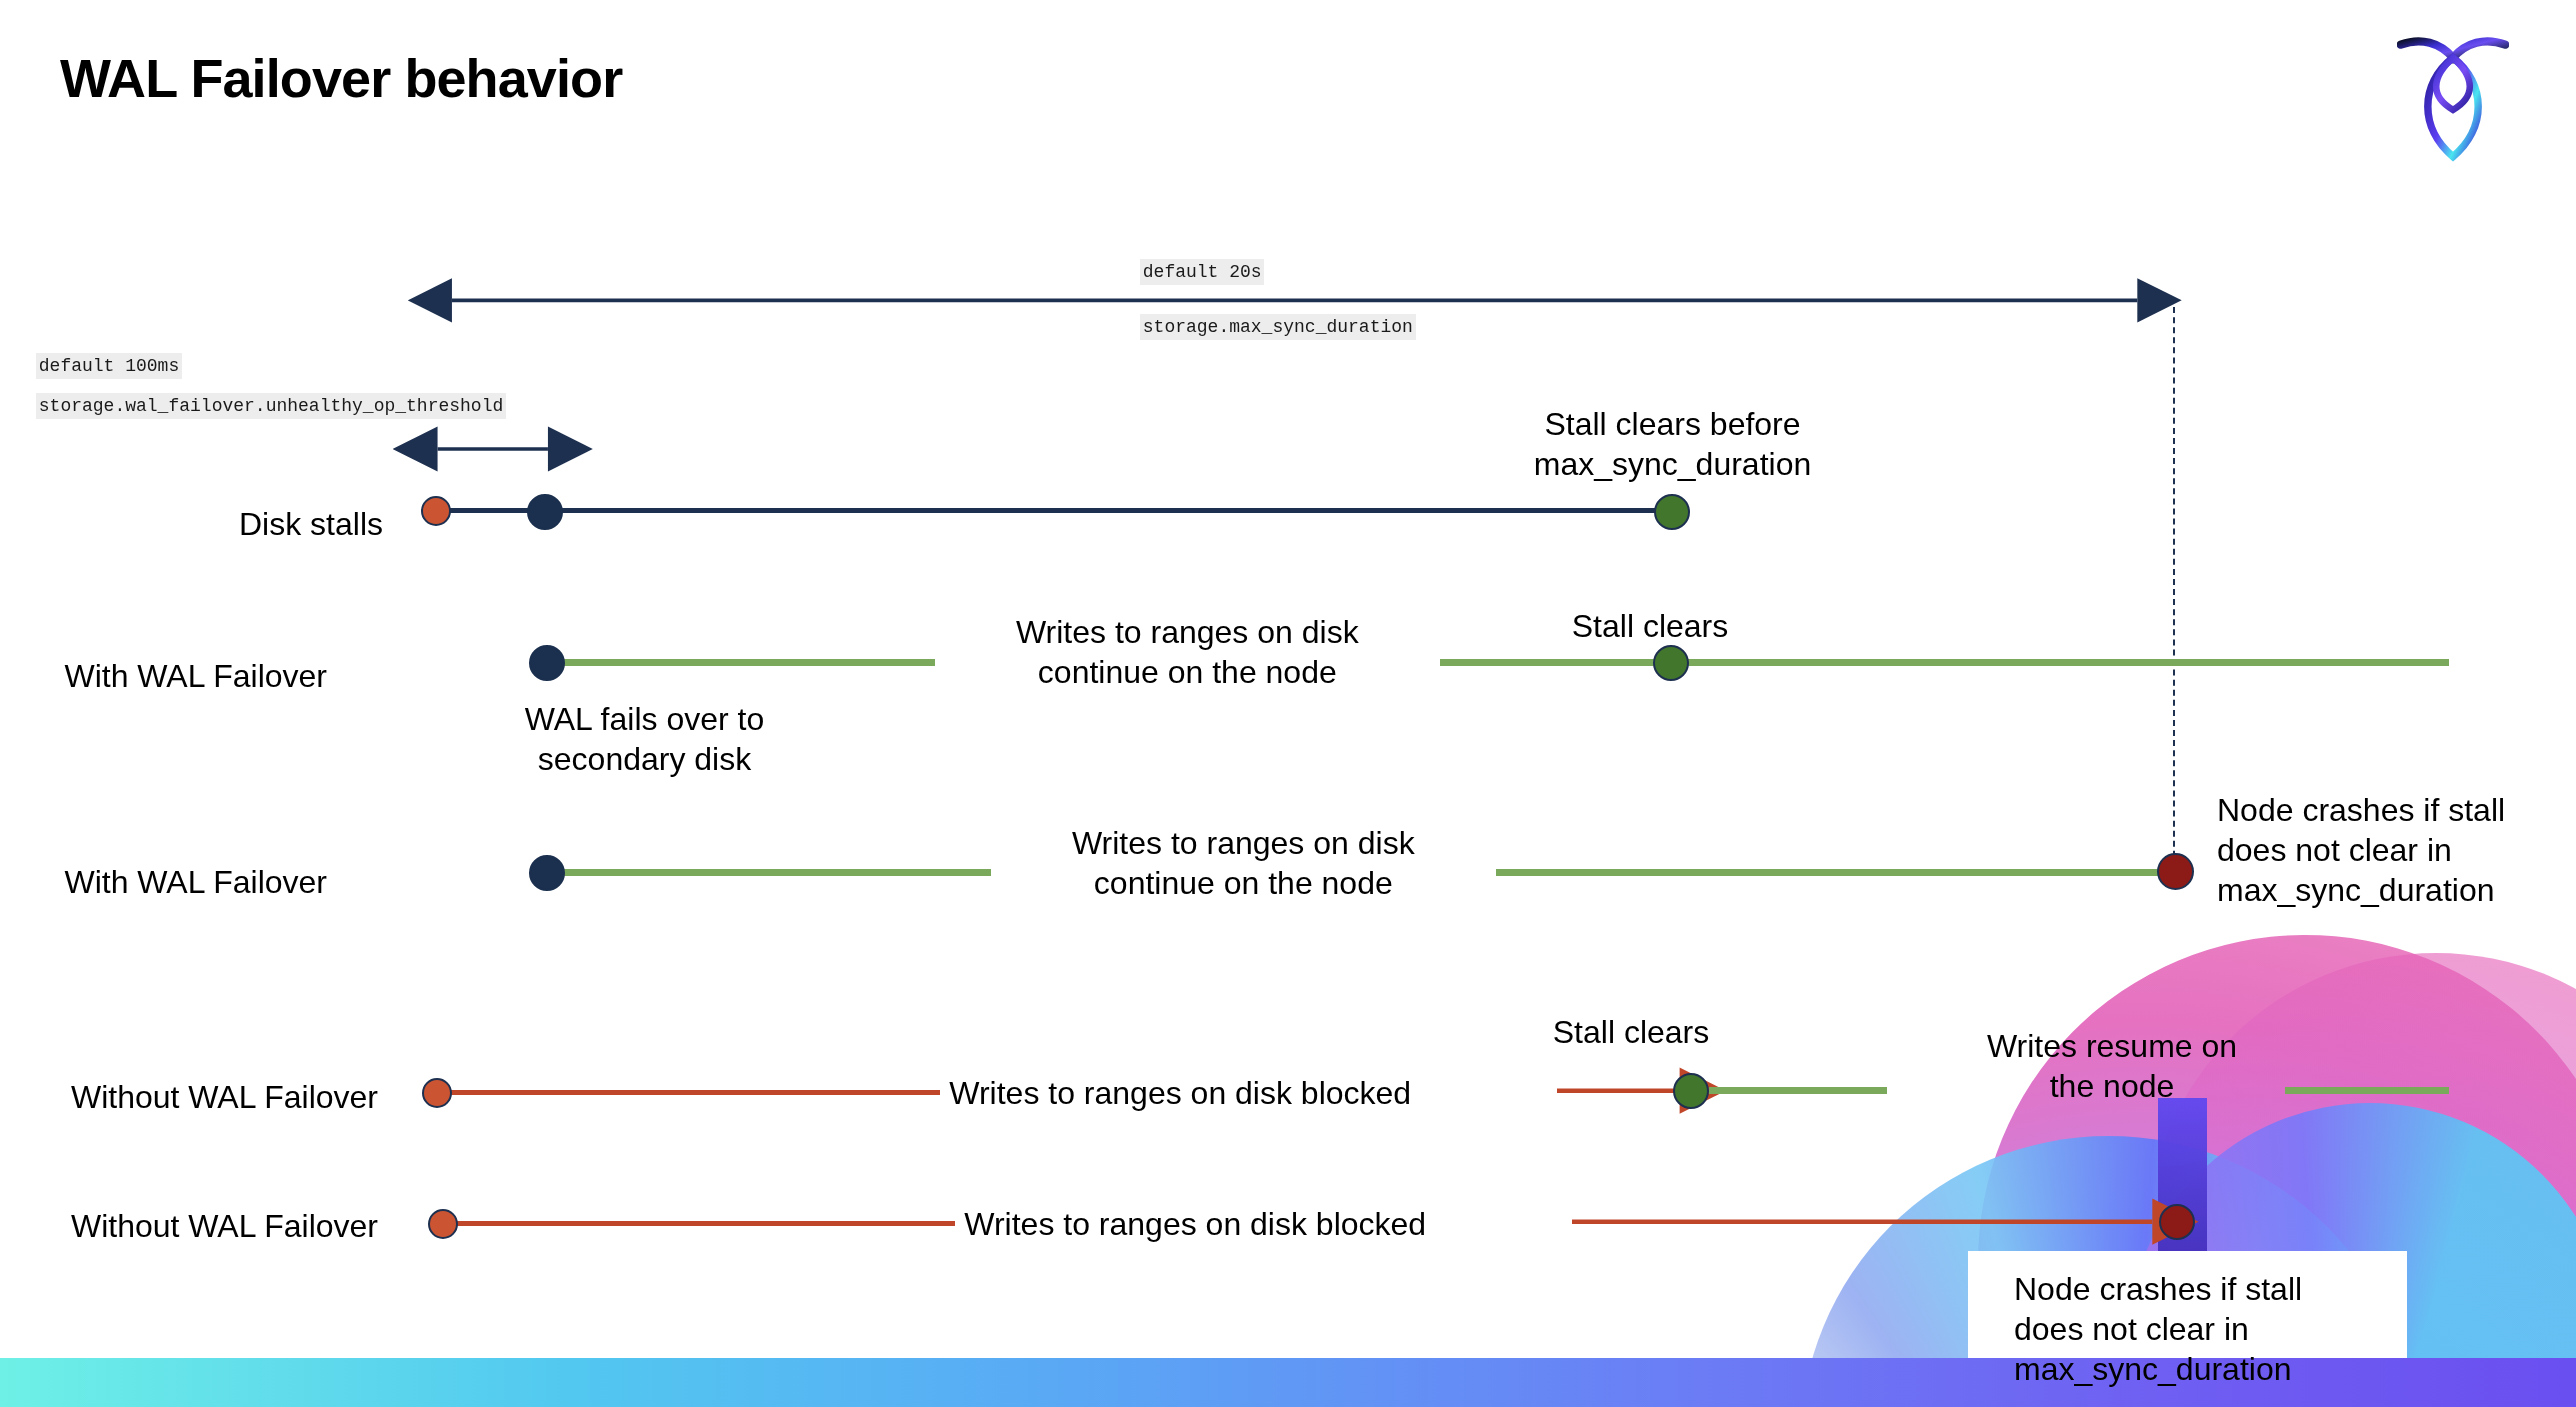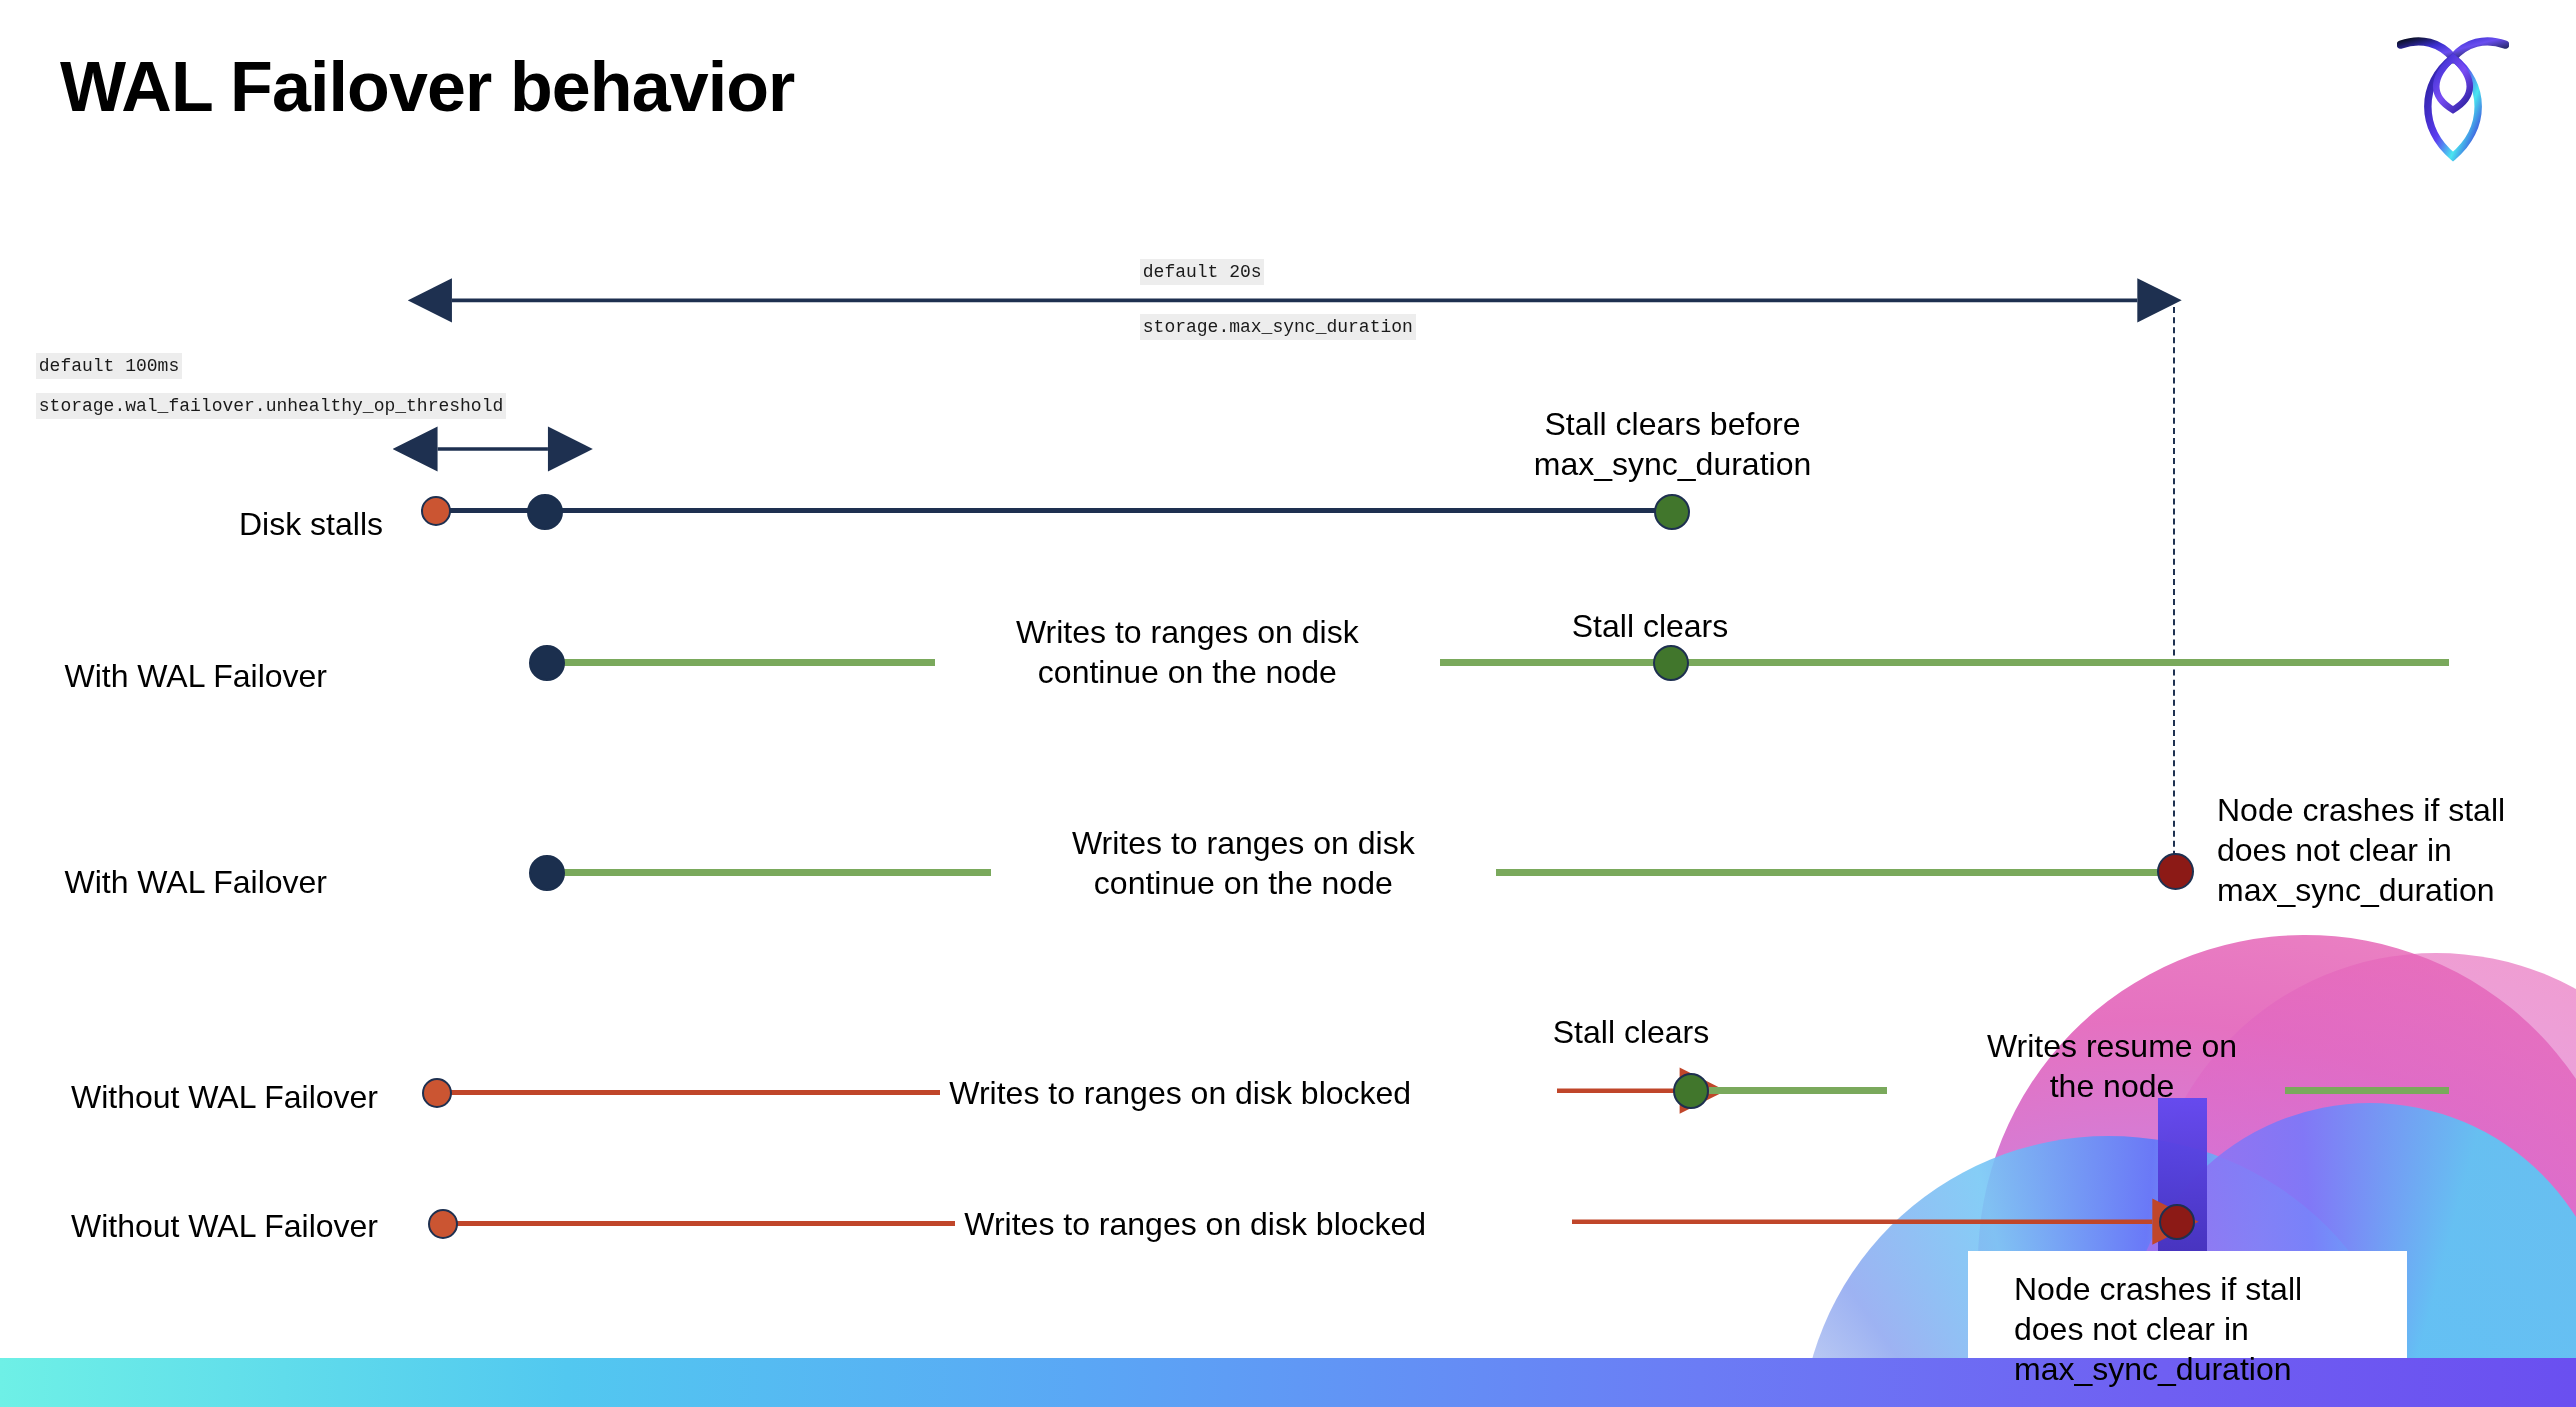--- a/index.html
+++ b/index.html
@@ -69,21 +69,21 @@
     left:1968px; top:1251px; width:439px; height:157px;
     background:#ffffff;
   }
 
   
   .logo{position:absolute; left:2397px; top:26px; width:112px; height:138px;}
 
   
   .title{
     position:absolute; left:60px; top:47px;
-    font-size:70px; font-weight:bold; color:#000000;
+    font-size:54px; font-weight:bold; color:#000000;
     letter-spacing:-0.9px;
     font-family:"Liberation Sans", sans-serif;
   }
 
   
   .code{
     position:absolute;
     font-family:"Liberation Mono","DejaVu Sans Mono",monospace;
     font-size:18px; color:#1a1a1a;
     background:#ededed;
@@ -196,20 +196,22 @@
 max_sync_duration</div>
 
   <div class="lbl right" style="left: 0px; top: 656px; width: 327px; white-space: pre-line;">With WAL Failover</div>
   <div class="ln green" style="left:542px; top:659px; width:393px; height:6.5px;"></div>
   <div class="ln green" style="left:1421px; top:659px; width:1028px; height:6.5px;"></div>
   <div class="dot navy" style="left:529px; top:645px; width:36px; height:36px;"></div>
   <div class="dot green" style="left:1653px; top:645px; width:36px; height:36px;"></div>
   <div class="lbl center boxed" style="left: 935px; top: 612px; width: 486px; white-space: pre-line;">Writes to ranges on disk
 continue on the node</div>
   <div class="lbl center" style="left: 1505px; top: 606px; width: 290px; white-space: pre-line;">Stall clears</div>
+  <div class="lbl center" style="left: 467px; top: 699px; width: 355px; white-space: pre-line;">WAL fails over to
+secondary disk</div>
 
   <div class="lbl right" style="left: 0px; top: 862px; width: 327px; white-space: pre-line;">With WAL Failover</div>
   <div class="ln green" style="left:542px; top:869px; width:449px; height:6.5px;"></div>
   <div class="ln green" style="left:1477px; top:869px; width:701px; height:6.5px;"></div>
   <div class="dot navy" style="left:529px; top:855px; width:36px; height:36px;"></div>
   <div class="dot darkred" style="left:2157px; top:853px; width:37px; height:37px;"></div>
   <div class="lbl center boxed" style="left: 991px; top: 823px; width: 486px; white-space: pre-line;">Writes to ranges on disk
 continue on the node</div>
   <div class="lbl" style="left: 2217px; top: 790px; width: 365px; white-space: pre-line;">Node crashes if stall
 does not clear in

